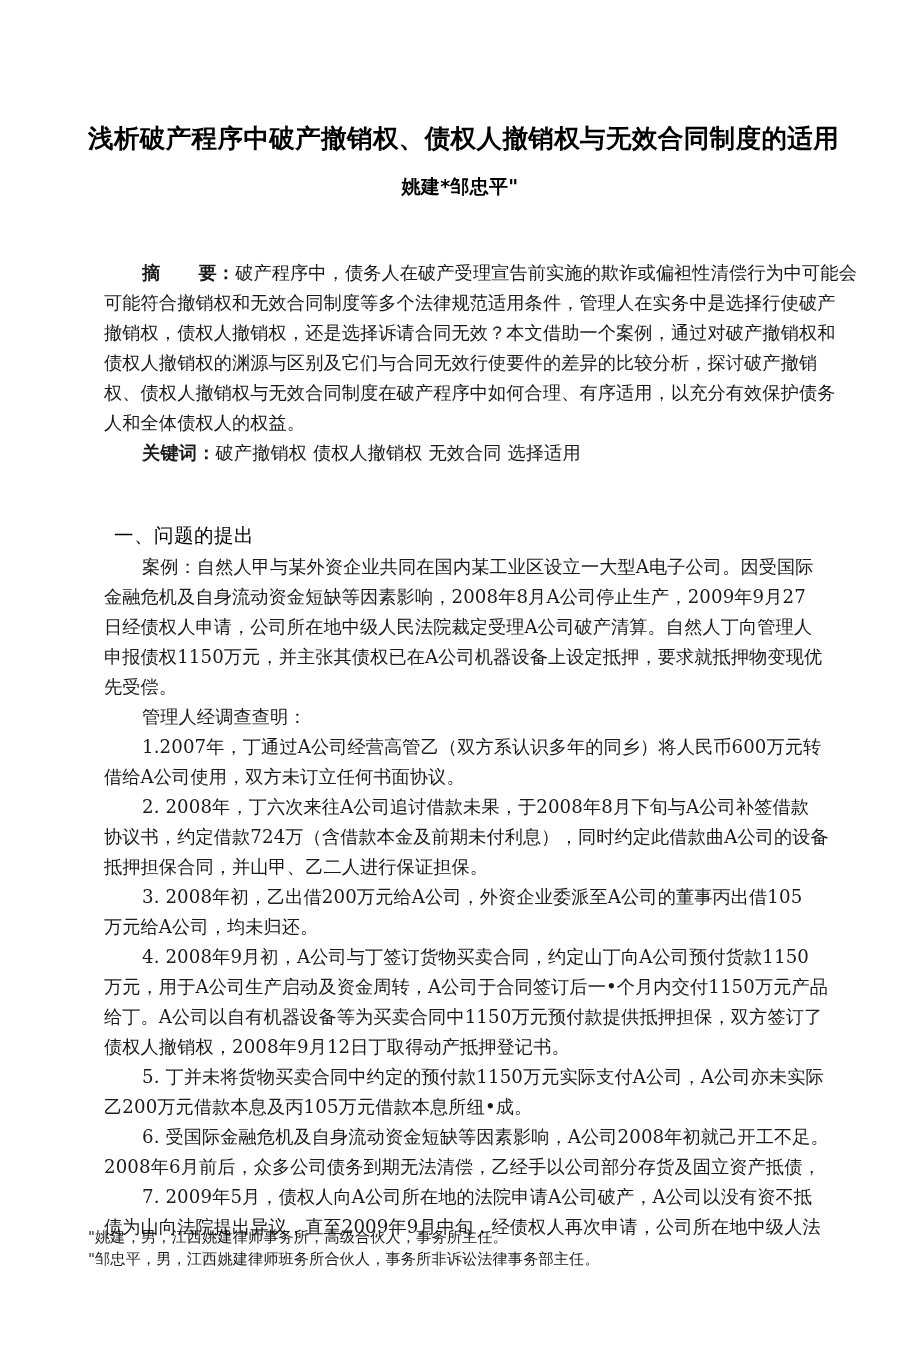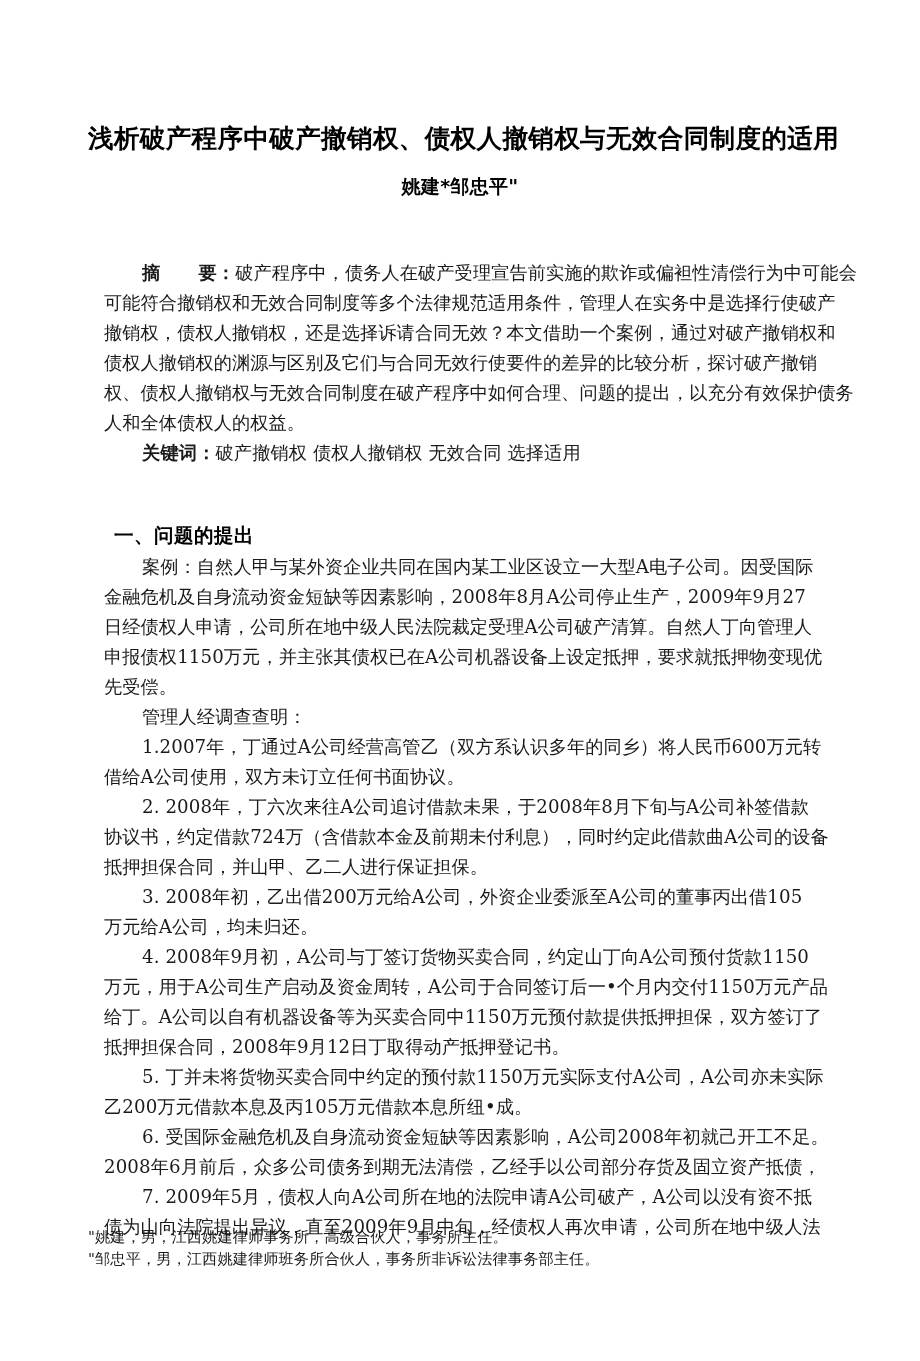--- a/index.html
+++ b/index.html
@@ -93,21 +93,21 @@
     top: 438px;
     width: 726px;
   }
 
   
   .section-heading {
     position: absolute;
     left: 114px;
     top: 506px;
     font-family: "DejaVu Sans", "Liberation Sans", sans-serif;
-    font-weight: bold;
+    font-weight: normal;
     font-size: 19.5px;
     letter-spacing: 0.5px;
     line-height: 28px;
     color: #000;
     white-space: nowrap;
   }
 
   
   .body-block {
     position: absolute;
@@ -150,21 +150,21 @@
 
   <h1 class="doc-title">浅析破产程序中破产撤销权、债权人撤销权与无效合同制度的适用</h1>
 
   <div class="doc-authors">姚建*邹忠平"</div>
 
   <div class="abstract-block">
     <p><span class="indent2"></span><span class="lbl-bold">摘</span><span class="abs-gap"></span><span class="lbl-bold">要：</span><span>破产程序中，债务人在破产受理宣告前实施的欺诈或偏袒性清偿行为中可能会</span></p>
     <p>可能符合撤销权和无效合同制度等多个法律规范适用条件，管理人在实务中是选择行使破产</p>
     <p>撤销权，债权人撤销权，还是选择诉请合同无效？本文借助一个案例，通过对破产撤销权和</p>
     <p>债权人撤销权的渊源与区别及它们与合同无效行使要件的差异的比较分析，探讨破产撤销</p>
-    <p>权、债权人撤销权与无效合同制度在破产程序中如何合理、问题的提出，以充分有效保护债务</p>
+    <p>权、债权人撤销权与无效合同制度在破产程序中如何合理、有序适用，以充分有效保护债务</p>
     <p>人和全体债权人的权益。</p>
   </div>
 
   <p class="keywords-line"><span class="indent2"></span><span class="lbl-bold">关键词：</span><span>破产撤销权  债权人撤销权  无效合同  选择适用</span></p>
 
   <h2 class="section-heading">一、问题的提出</h2>
 
   <div class="body-block">
 
     <p><span class="indent2"></span><span>案例：自然人甲与某外资企业共同在国内某工业区设立一大型A电子公司。因受国际</span></p>
@@ -181,21 +181,21 @@
     <p><span class="indent2"></span><span>2. 2008年，丁六次来往A公司追讨借款未果，于2008年8月下旬与A公司补签借款</span></p>
     <p>协议书，约定借款724万（含借款本金及前期未付利息），同时约定此借款曲A公司的设备</p>
     <p>抵押担保合同，并山甲、乙二人进行保证担保。</p>
 
     <p><span class="indent2"></span><span>3. 2008年初，乙出借200万元给A公司，外资企业委派至A公司的董事丙出借105</span></p>
     <p>万元给A公司，均未归还。</p>
 
     <p><span class="indent2"></span><span>4. 2008年9月初，A公司与丁签订货物买卖合同，约定山丁向A公司预付货款1150</span></p>
     <p>万元，用于A公司生产启动及资金周转，A公司于合同签订后一•个月内交付1150万元产品</p>
     <p>给丁。A公司以自有机器设备等为买卖合同中1150万元预付款提供抵押担保，双方签订了</p>
-    <p>抵押担保合同，2008年9月12日丁取得动产抵押登记书。</p>
+    <p>债权人撤销权，2008年9月12日丁取得动产抵押登记书。</p>
 
     <p><span class="indent2"></span><span>5. 丁并未将货物买卖合同中约定的预付款1150万元实际支付A公司，A公司亦未实际</span></p>
     <p>乙200万元借款本息及丙105万元借款本息所纽•成。</p>
 
     <p><span class="indent2"></span><span>6. 受国际金融危机及自身流动资金短缺等因素影响，A公司2008年初就己开工不足。</span></p>
     <p>2008年6月前后，众多公司债务到期无法清偿，乙经手以公司部分存货及固立资产抵债，</p>
 
     <p><span class="indent2"></span><span>7. 2009年5月，债权人向A公司所在地的法院申请A公司破产，A公司以没有资不抵</span></p>
     <p>债为山向法院提出异议，直至2009年9月中旬，经债权人再次申请，公司所在地中级人法</p>
   </div>

